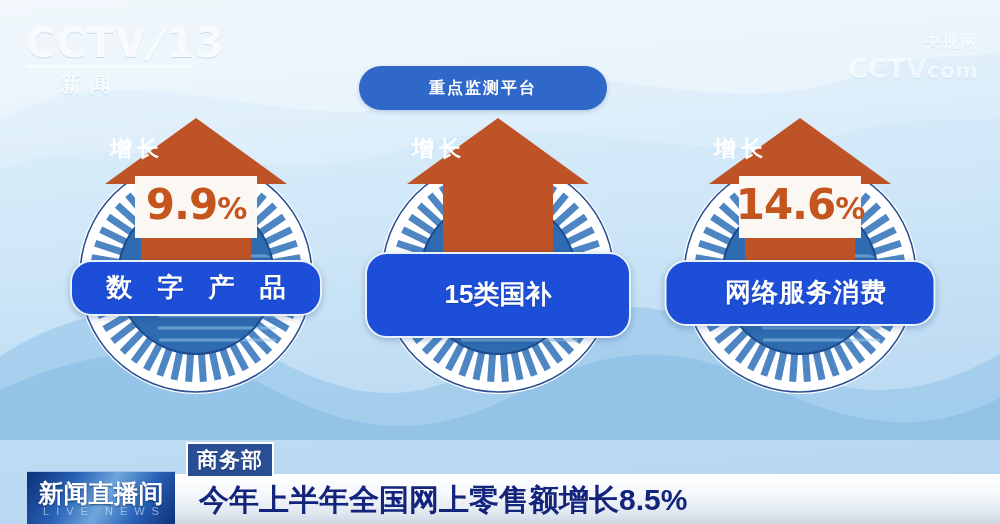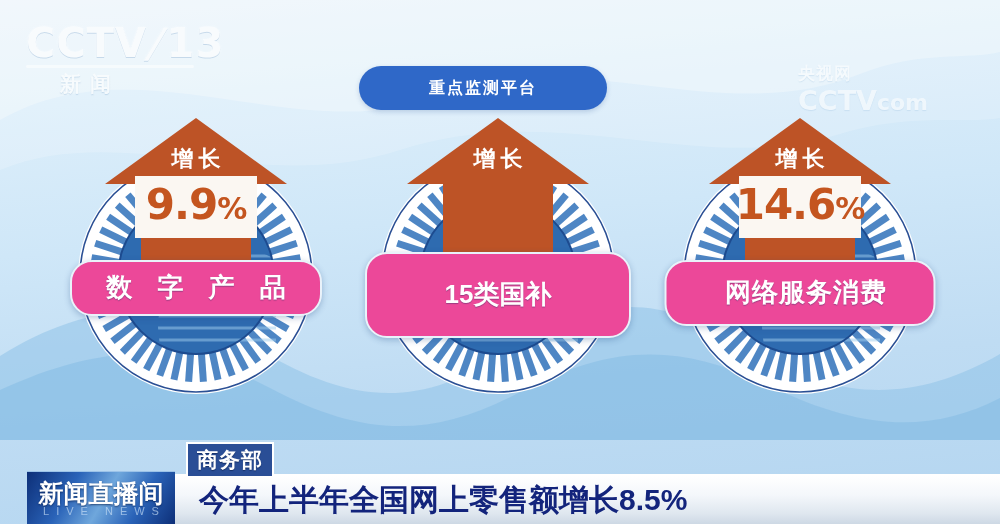--- a/index.html
+++ b/index.html
@@ -29,21 +29,21 @@
     line-height:42px;font-family:"DejaVu Sans",sans-serif;
   }
   .cctv13 .ct-slash{display:inline-block;transform:skewX(-16deg);padding:0 2px;}
   .cctv13 .ct-rule{width:168px;height:3px;background:rgba(255,255,255,.85);margin-top:1px;border-radius:2px;}
   .cctv13 .ct-sub{
     margin-top:2px;margin-left:34px;font-size:21px;font-weight:bold;color:#ffffff;
     letter-spacing:9px;text-shadow:0 1px 1px rgba(120,160,200,.5);
   }
   .cctv-com{
     position:absolute;right:22px;top:24px;width:180px;height:46px;opacity:.55;
-    color:#ffffff;text-align:left;margin-top:32px;
+    color:#ffffff;text-align:right;
   }
   .cctv-com .cc-row{font-size:27px;font-weight:bold;line-height:28px;letter-spacing:0px;
     text-shadow:0 1px 1px rgba(140,180,215,.45);font-family:"DejaVu Sans",sans-serif;}
   .cctv-com .cc-cn{font-size:17px;letter-spacing:1px;}
   .cctv-com .cc-dom{font-size:22px;letter-spacing:0px;}
 
   
   .title-pill{
     position:absolute;left:359px;top:66px;width:248px;height:44px;
     background:#2f68c8;border-radius:22px;
@@ -65,38 +65,38 @@
     position:absolute;left:26px;top:38px;width:240px;height:240px;
   }
   .med-svg{display:block;}
 
   
   .arrow{
     position:absolute;left:50%;top:0;transform:translateX(-50%);
     width:182px;height:175px;
   }
   .arrow .grow{
-    position:absolute;left:0;right:0;top:26px;text-align:center;
+    position:absolute;left:0;right:0;top:16px;
     color:#ffffff;font-size:22px;font-weight:bold;letter-spacing:5px;
     text-indent:5px;z-index:3;
   }
   .arrow .pctbox{
     position:absolute;left:30px;right:30px;top:58px;height:62px;
     background:#fbf7f2;display:flex;align-items:center;justify-content:center;
     z-index:3;
   }
   .arrow .pct{
     color:#c4551f;font-weight:bold;font-size:42px;letter-spacing:-1px;
     line-height:44px;white-space:nowrap;font-family:"DejaVu Sans",sans-serif;
   }
   .arrow .pct .sym{font-size:30px;}
 
   .label-bar{
     position:absolute;left:50%;transform:translateX(-50%);
-    background:#ec4899;border-radius:22px;
+    background:#1d4ed8;border-radius:22px;
     display:flex;align-items:center;justify-content:center;
     box-shadow:0 2px 6px rgba(30,70,130,.3);
     border:2px solid #e9f2fa;
   }
   .badge.b0 .label-bar{top:142px;width:248px;height:52px;}
   .badge.b1 .label-bar{top:134px;width:262px;height:82px;}
   .badge.b2 .label-bar{top:142px;width:256px;height:62px;padding-left:11px;}
 
   .label-bar .lb-text{
     color:#ffffff;font-weight:bold;text-align:center;line-height:1.22;

